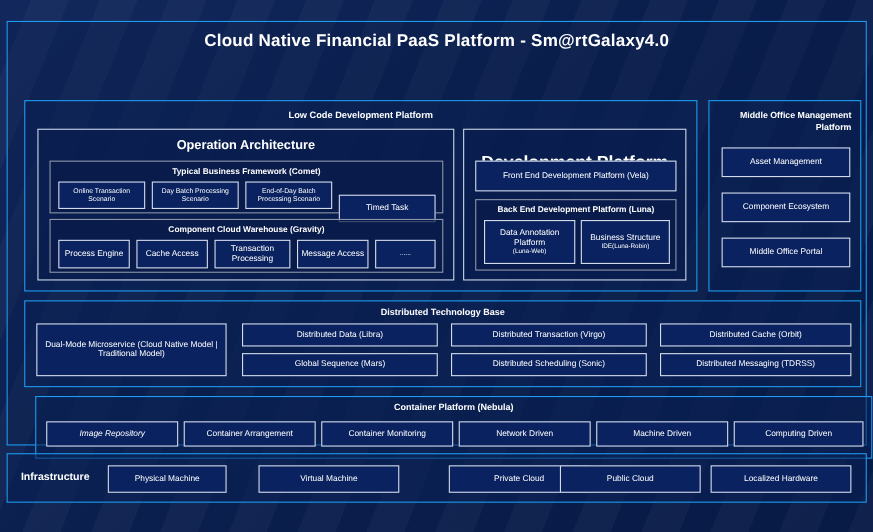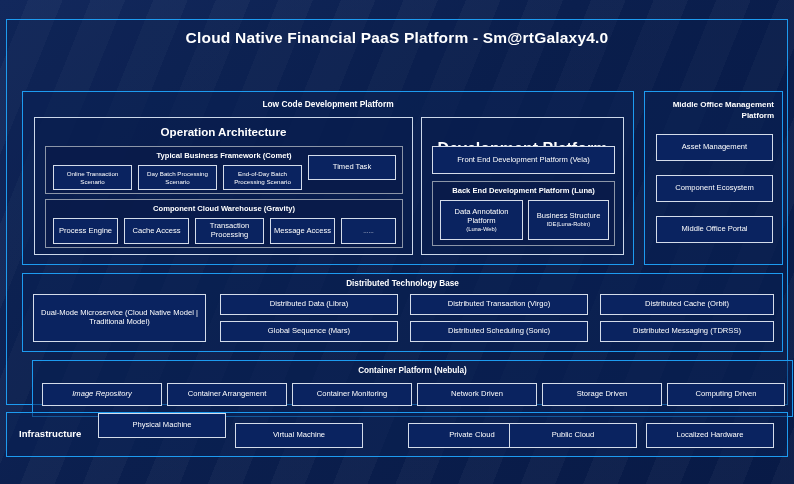--- a/index.html
+++ b/index.html
@@ -131,21 +131,21 @@
       <div id="low-code-title" class="panel-head">Low Code Development Platform</div>
 
       <div id="operation-arch" class="panel-white">
         <div id="operation-arch-title" class="panel-head">Operation Architecture</div>
 
         <div id="typical-business" class="panel-gray">
           <div id="typical-business-title" class="panel-head">Typical Business Framework (Comet)</div>
           <div class="box small" style="left:7px;top:18px;width:79px;height:25px;">Online Transaction Scenario</div>
           <div class="box small" style="left:92px;top:18px;width:79px;height:25px;">Day Batch Processing Scenario</div>
           <div class="box small" style="left:177px;top:18px;width:79px;height:25px;">End-of-Day Batch Processing Scenario</div>
-          <div class="box mid" style="left:262px;top:8px;width:88px;height:25px;">Timed Task</div>
+          <div class="box mid" style="left:262px;top:30px;width:88px;height:25px;">Timed Task</div>
         </div>
 
         <div id="component-cloud" class="panel-gray">
           <div id="component-cloud-title" class="panel-head">Component Cloud Warehouse (Gravity)</div>
           <div class="box mid" style="left:7px;top:18px;width:65px;height:26px;">Process Engine</div>
           <div class="box mid" style="left:78px;top:18px;width:65px;height:26px;">Cache Access</div>
           <div class="box mid" style="left:149px;top:18px;width:69px;height:26px;">Transaction Processing</div>
           <div class="box mid" style="left:224px;top:18px;width:65px;height:26px;">Message Access</div>
           <div class="box small" style="left:295px;top:18px;width:55px;height:26px;">......</div>
         </div>
@@ -191,28 +191,28 @@
       <div class="box mid" style="left:577px;top:47px;width:174px;height:21px;">Distributed Messaging (TDRSS)</div>
     </div>
 
     <div id="container-panel" class="panel-cyan">
       <div id="container-title" class="panel-head">Container Platform (Nebula)</div>
 
       <div class="box mid" style="left:9px;top:22px;width:120px;height:23px;font-style:italic;">Image Repository</div>
       <div class="box mid" style="left:134px;top:22px;width:120px;height:23px;">Container Arrangement</div>
       <div class="box mid" style="left:259px;top:22px;width:120px;height:23px;">Container Monitoring</div>
       <div class="box mid" style="left:384px;top:22px;width:120px;height:23px;">Network Driven</div>
-      <div class="box mid" style="left:509px;top:22px;width:120px;height:23px;">Storage Driven</div>
+      <div class="box mid" style="left:509px;top:22px;width:120px;height:23px;">Machine Driven</div>
       <div class="box mid" style="left:634px;top:22px;width:118px;height:23px;">Computing Driven</div>
     </div>
 
   </div>
 
   <div id="infra-panel">
     <div id="infra-label">Infrastructure</div>
-    <div class="box mid" style="left:91px;top:0;width:128px;height:25px;">Physical Machine</div>
+    <div class="box mid" style="left:91px;top:10px;width:108px;height:25px;">Physical Machine</div>
     <div class="box mid" style="left:228px;top:10px;width:128px;height:25px;">Virtual Machine</div>
     <div class="box mid" style="left:365px;top:10px;width:128px;height:25px;margin-left:36px;">Private Cloud</div>
     <div class="box mid" style="left:502px;top:10px;width:128px;height:25px;">Public Cloud</div>
     <div class="box mid" style="left:639px;top:10px;width:128px;height:25px;text-align:right;">Localized Hardware</div>
   </div>
 
 </div>
 
 </body></html>

